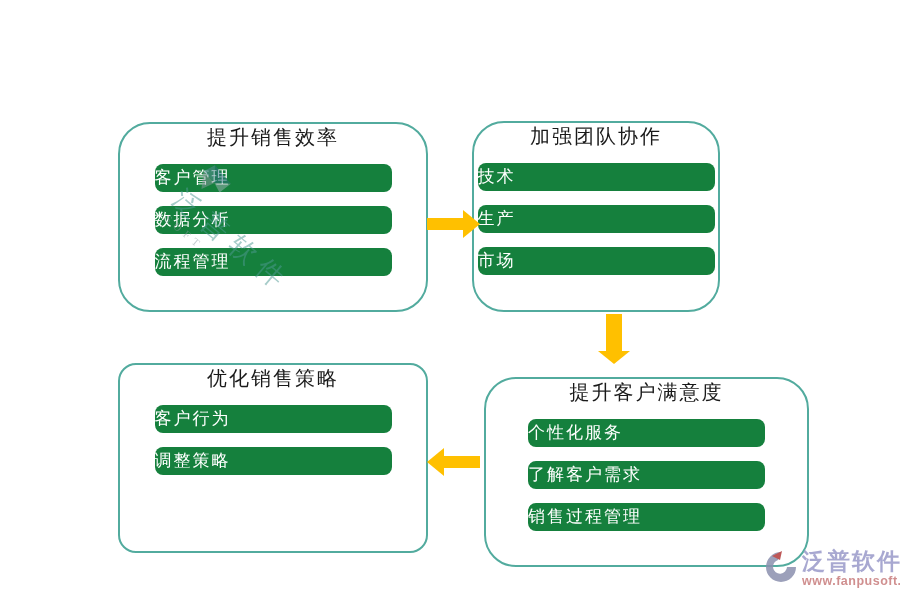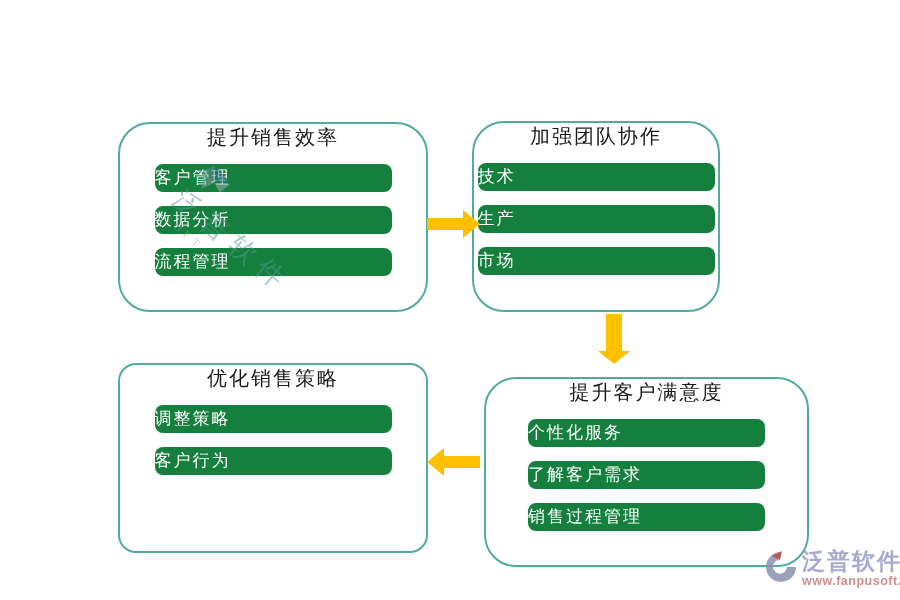--- a/index.html
+++ b/index.html
@@ -95,22 +95,22 @@
 
   <div class="box box-br">
     <div class="box-title">提升客户满意度</div>
     <div class="pill">个性化服务</div>
     <div class="pill">了解客户需求</div>
     <div class="pill">销售过程管理</div>
   </div>
 
   <div class="box box-bl">
     <div class="box-title">优化销售策略</div>
+    <div class="pill">客户行为</div>
     <div class="pill">调整策略</div>
-    <div class="pill">客户行为</div>
   </div>
 
   <div class="arrow arrow-right">
     <div class="shaft"></div>
     <div class="head"></div>
   </div>
   <div class="arrow arrow-down">
     <div class="shaft"></div>
     <div class="head"></div>
   </div>

